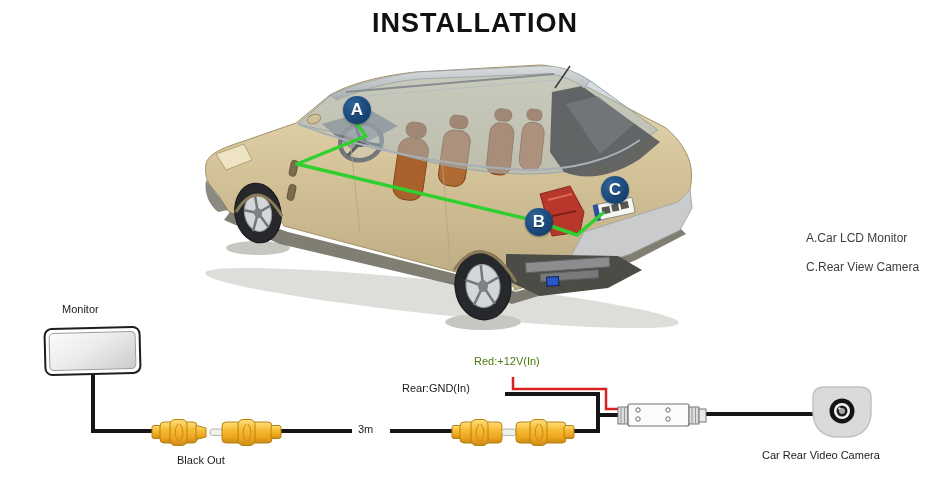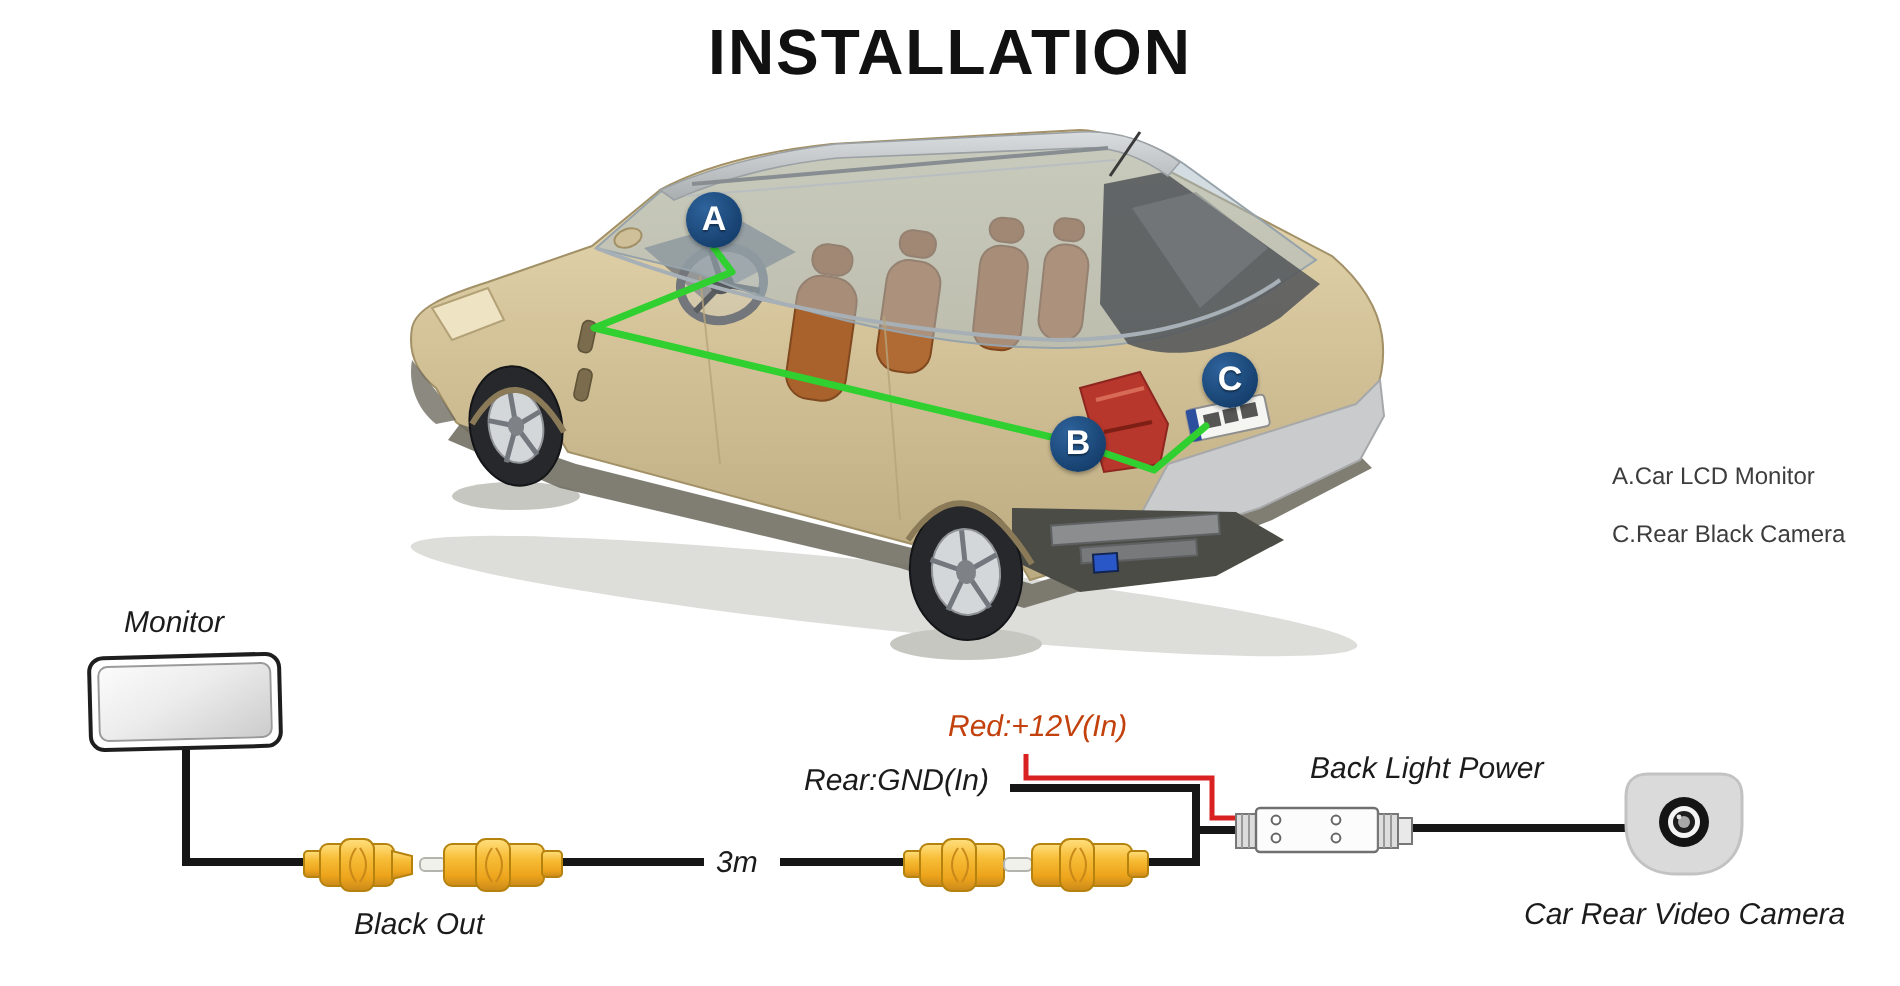--- a/index.html
+++ b/index.html
@@ -3,25 +3,25 @@
 <meta charset="utf-8">
 <style>
   * { box-sizing: border-box; }
   html,body { margin:0; padding:0; background:#ffffff; }
   #stage {
     position:relative; width:950px; height:493px; background:#fff;
     font-family:"Liberation Sans", sans-serif; overflow:hidden;
   }
   .title {
     position:absolute; top:8px; left:0; width:100%; text-align:center;
-    font-size:32px; font-weight:bold; letter-spacing:1px; color:#111;
+    font-size:27px; font-weight:bold; letter-spacing:1px; color:#111;
   }
   .art { position:absolute; left:0; top:0; }
-  .lbl { position:absolute; font-size:15px; color:#1b1b1b; white-space:nowrap;font-style:italic; }
-  .lbl.red { color:#c2410c; }
+  .lbl { position:absolute; font-size:11px; color:#1b1b1b; white-space:nowrap; }
+  .lbl.red { color:#4d7c0f; }
   .legend { position:absolute; left:768px; top:224px; font-size:12px; color:#3d3d3d;margin-left:38px; }
   .legend-row { height:29px; line-height:29px; white-space:nowrap; }
   .badge {
     position:absolute; width:28px; height:28px; border-radius:50%;
     background:radial-gradient(circle at 35% 30%, #2e639c, #153f6d 75%);
     color:#fff; font-weight:bold; font-size:17px;
     display:flex; align-items:center; justify-content:center;
     box-shadow:0 1px 2px rgba(0,0,0,.35); text-shadow:0 1px 1px rgba(0,0,0,.4);
   }
   .monitor {
@@ -244,21 +244,20 @@
 
   <div class="badge" style="left:343px;top:96px">A</div>
   <div class="badge" style="left:525px;top:208px">B</div>
   <div class="badge" style="left:601px;top:176px">C</div>
 
   <div class="lbl" style="left:62px;top:303px">Monitor</div>
   <div class="lbl" style="left:177px;top:454px">Black Out</div>
   <div class="lbl" style="left:358px;top:423px">3m</div>
   <div class="lbl red" style="left:474px;top:355px">Red:+12V(In)</div>
   <div class="lbl" style="left:402px;top:382px">Rear:GND(In)</div>
-  <div class="lbl" style="left:655px;top:376px">Back Light Power</div>
   <div class="lbl" style="left:762px;top:449px">Car Rear Video Camera</div>
 
   <div class="legend">
     <div class="legend-row">A.Car LCD Monitor</div>
-    <div class="legend-row">C.Rear Black Camera</div>
+    <div class="legend-row">C.Rear View Camera</div>
   </div>
 
 </div>
 
 </body></html>

